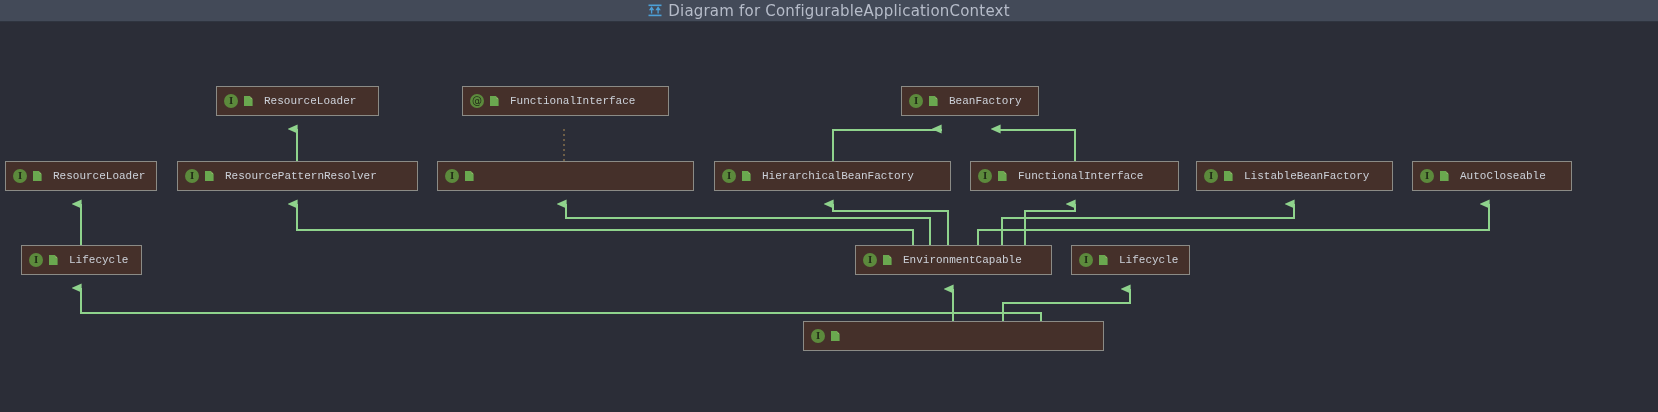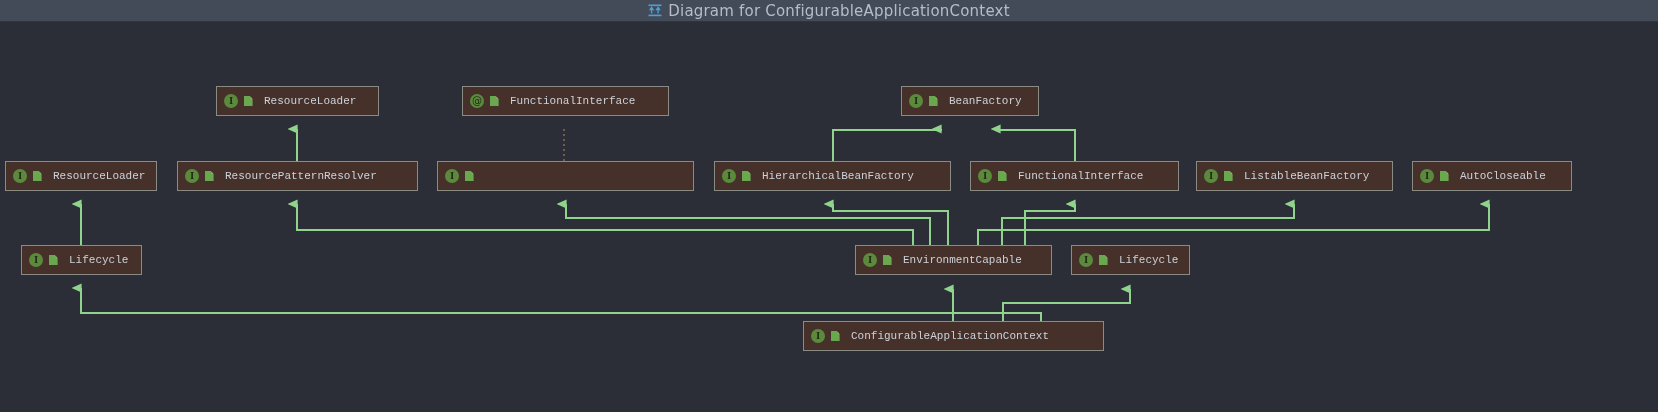--- a/index.html
+++ b/index.html
@@ -247,15 +247,14 @@
       <span class="lbl">Lifecycle</span>
     </div>
     <div class="node" style="left: 803px; top: 299px; width: 301px;">
       <span class="ibadge">
         <span>I</span>
       </span>
       <svg class="tagicon" viewBox="0 0 11 12">
         <path d="M1 1 h6 v3 h2.6 v7 H1 z" fill="#6aa84f"></path>
         <path d="M7.2 1.2 L9.6 4 H7.2 z" fill="#8fc06a"></path>
       </svg>
-      <span class="lbl">ConfigurableApplicationContext</span>
     </div>
   </div>
 
 </body></html>

